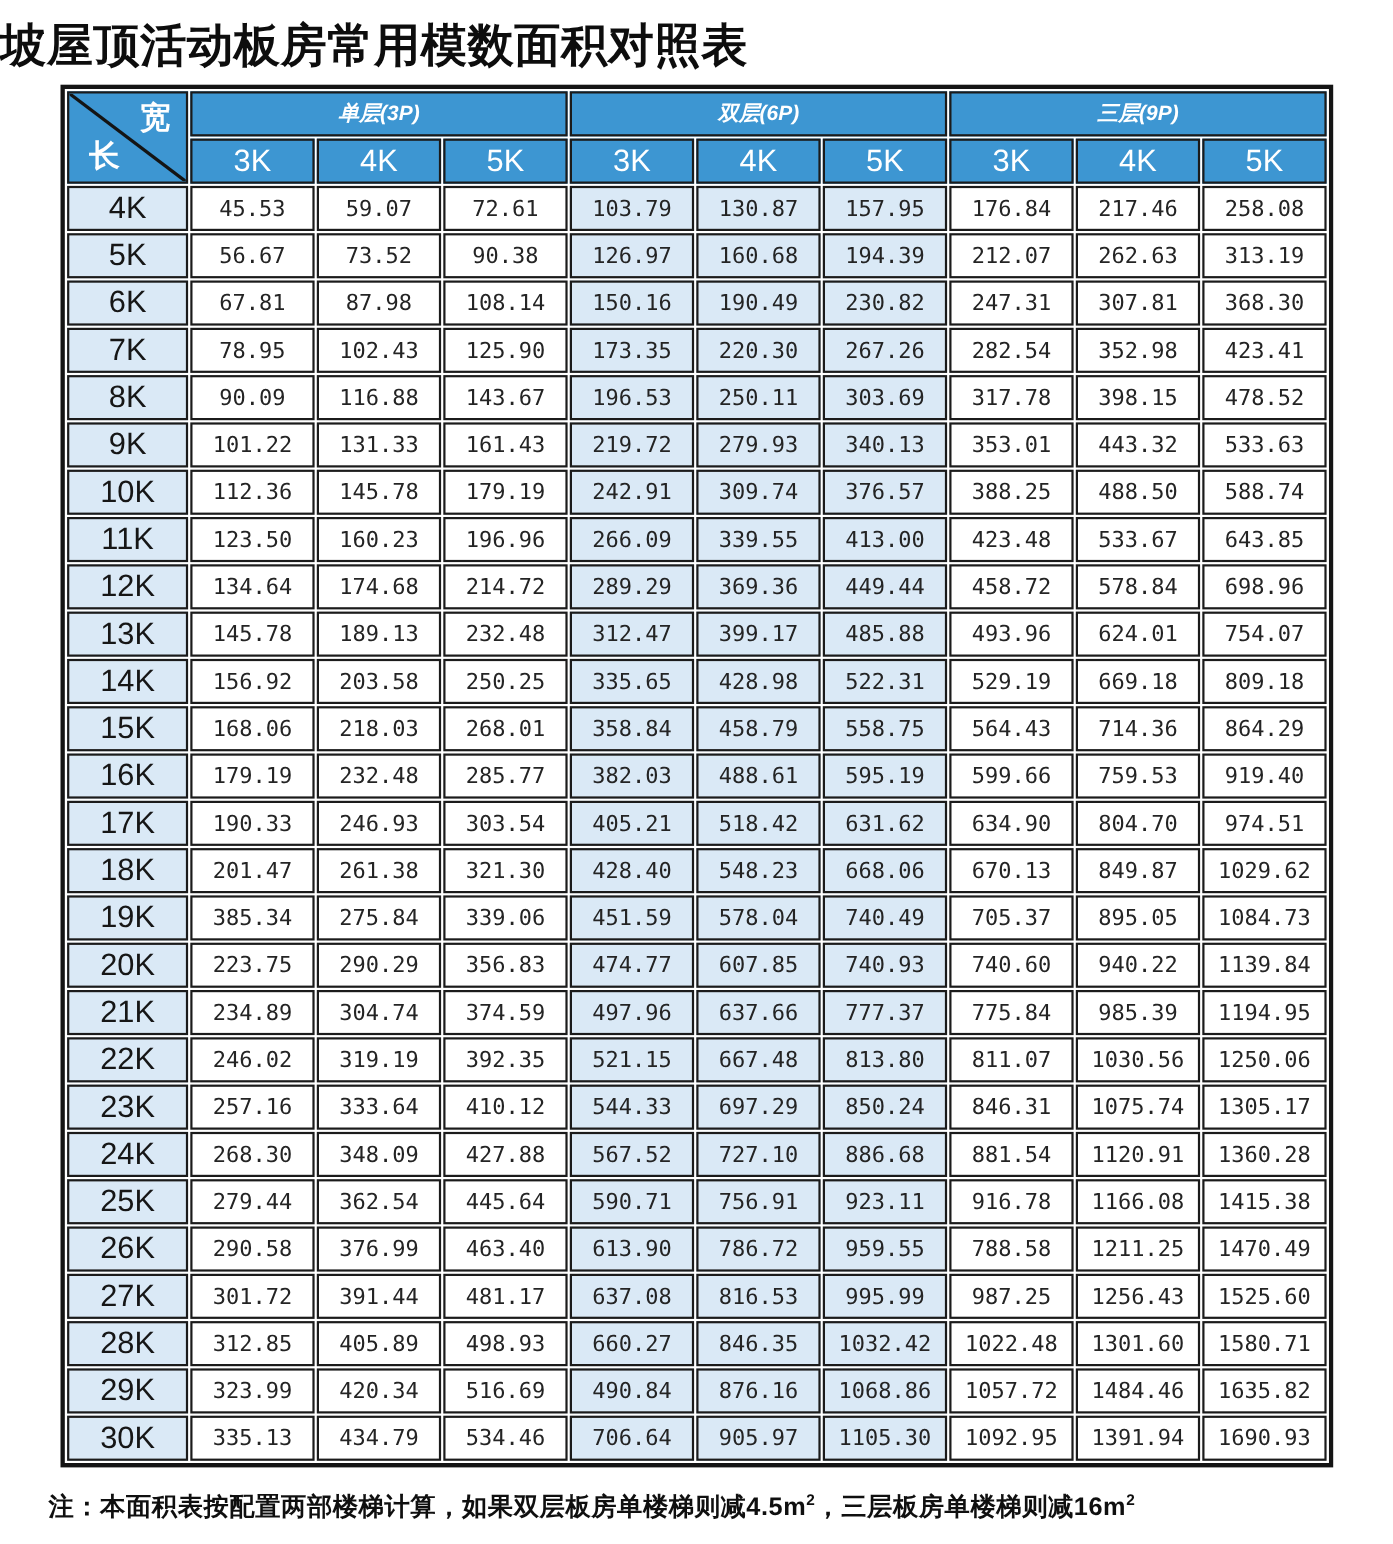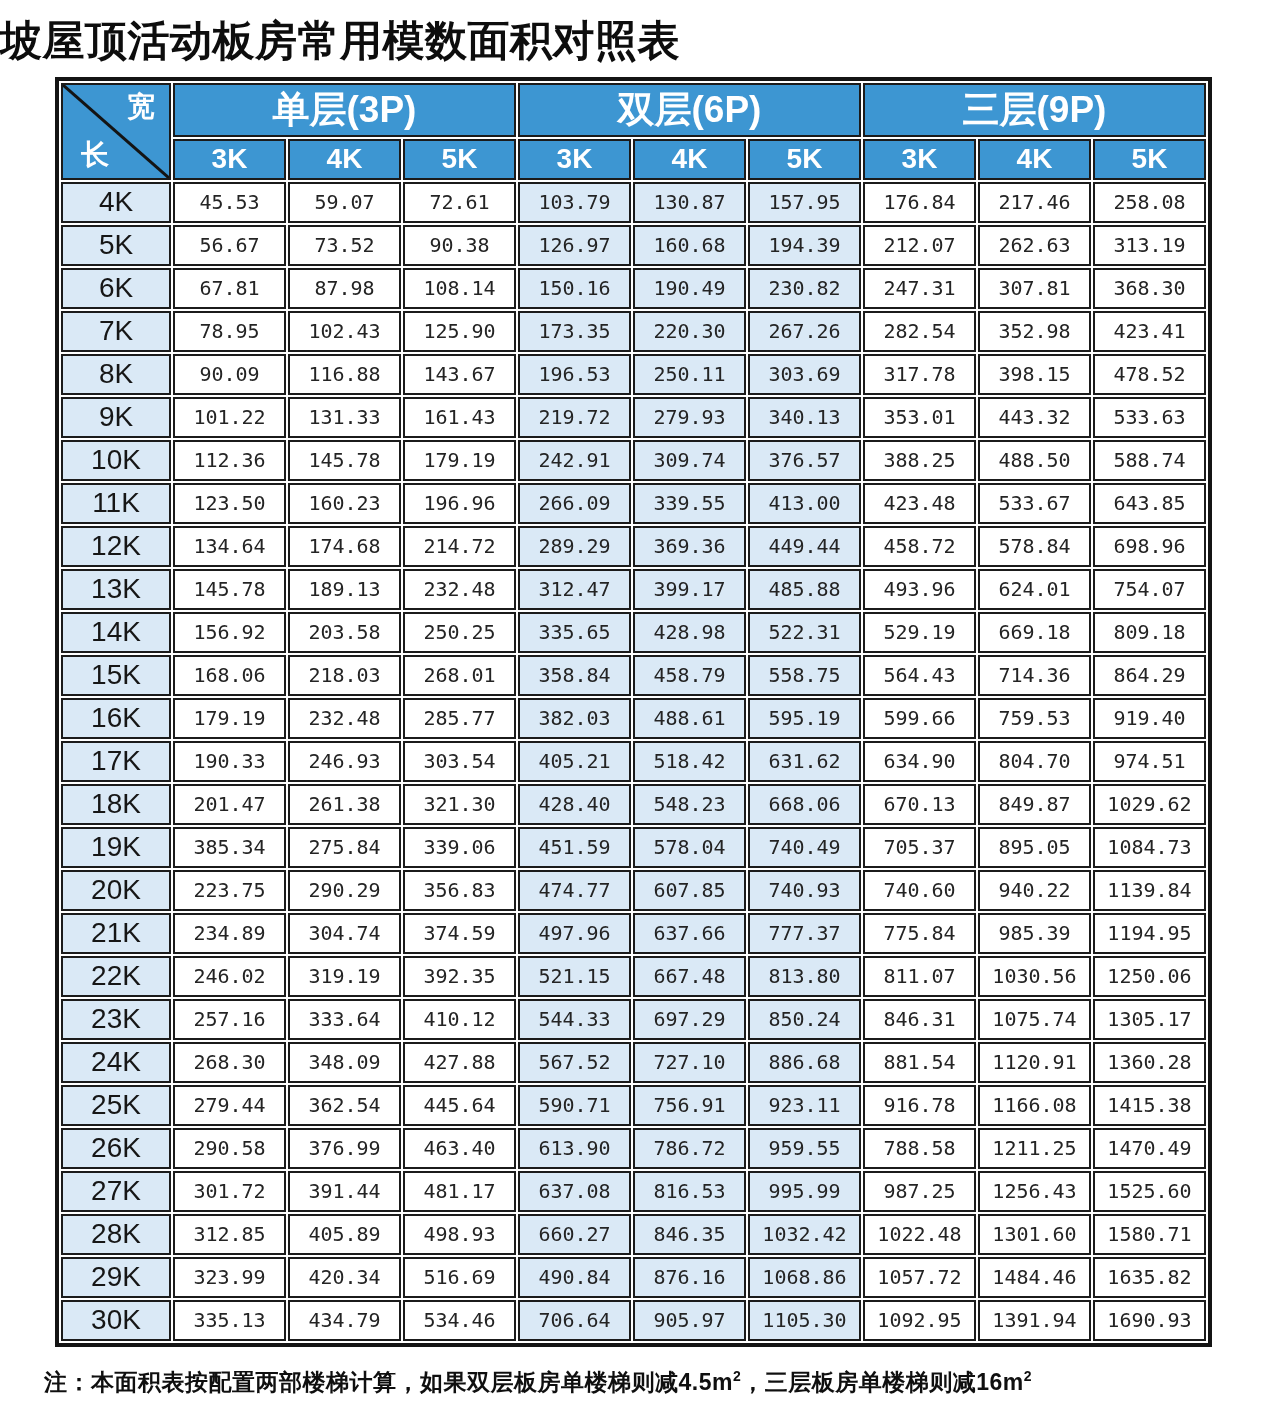--- a/index.html
+++ b/index.html
@@ -24,25 +24,25 @@
     width:100%;border-collapse:separate;border-spacing:2px;
     table-layout:fixed;background:#ffffff;
   }
   th,td{
     border:2px solid var(--border-col);
     padding:0;text-align:center;vertical-align:middle;
     overflow:hidden;white-space:nowrap;
   }
   th.group-th{
     background:var(--header-blue);color:#fff;
-    font-size:37px;font-weight:700;height:37px;
+    font-size:19px;font-weight:700;height:37px;font-style:italic;
   }
   th.k-th{
     background:var(--header-blue);color:#fff;
-    font-size:28px;font-weight:700;height:37px;
+    font-size:28px;font-weight:400;height:37px;
   }
   td.corner{
     background:var(--header-blue);position:relative;
   }
   td.corner .diag{
     position:absolute;left:0;top:0;width:100%;height:100%;display:block;
   }
   td.corner .w-label{
     position:absolute;top:3px;right:14px;color:#fff;
     font-size:28px;font-weight:700;

